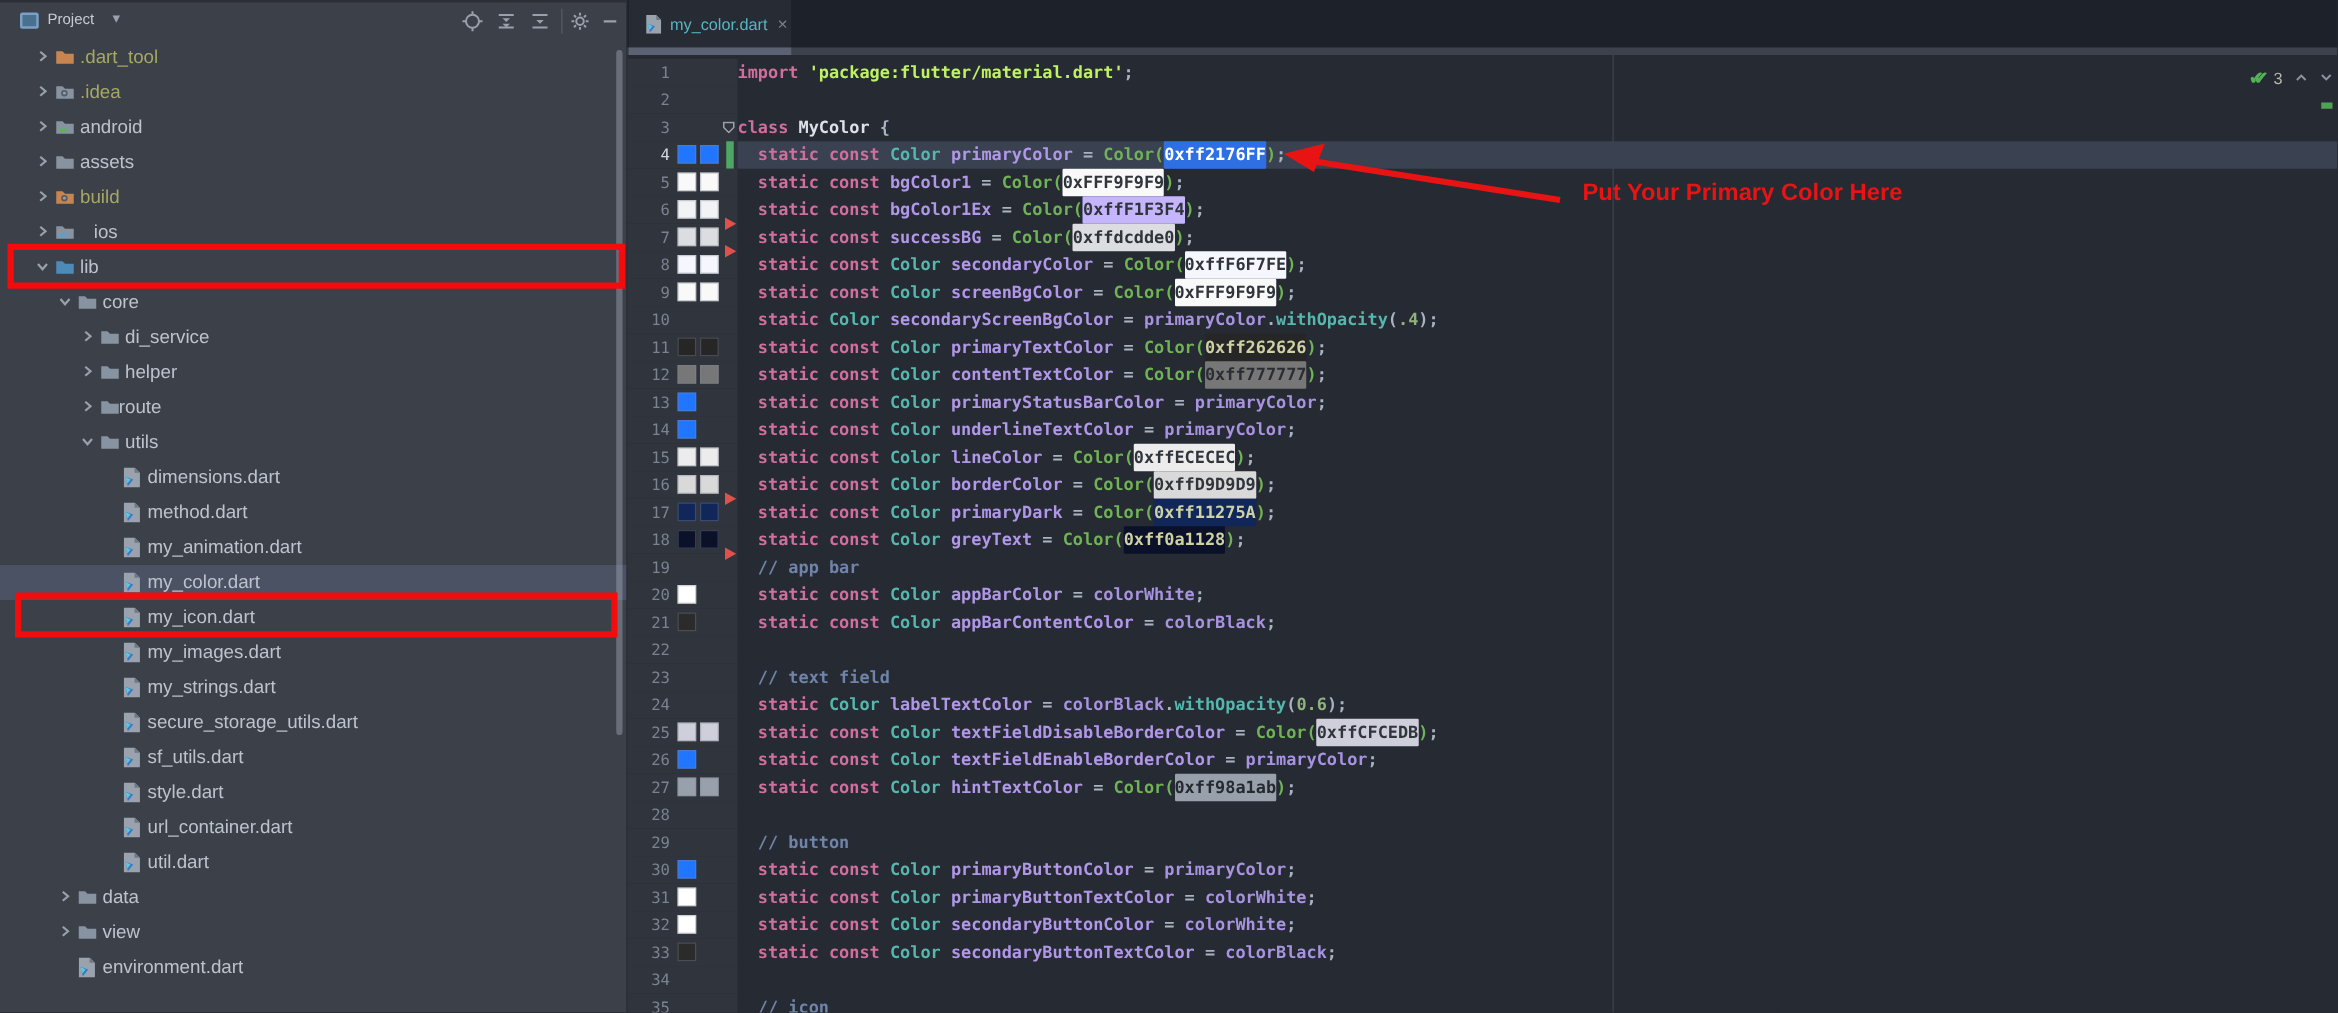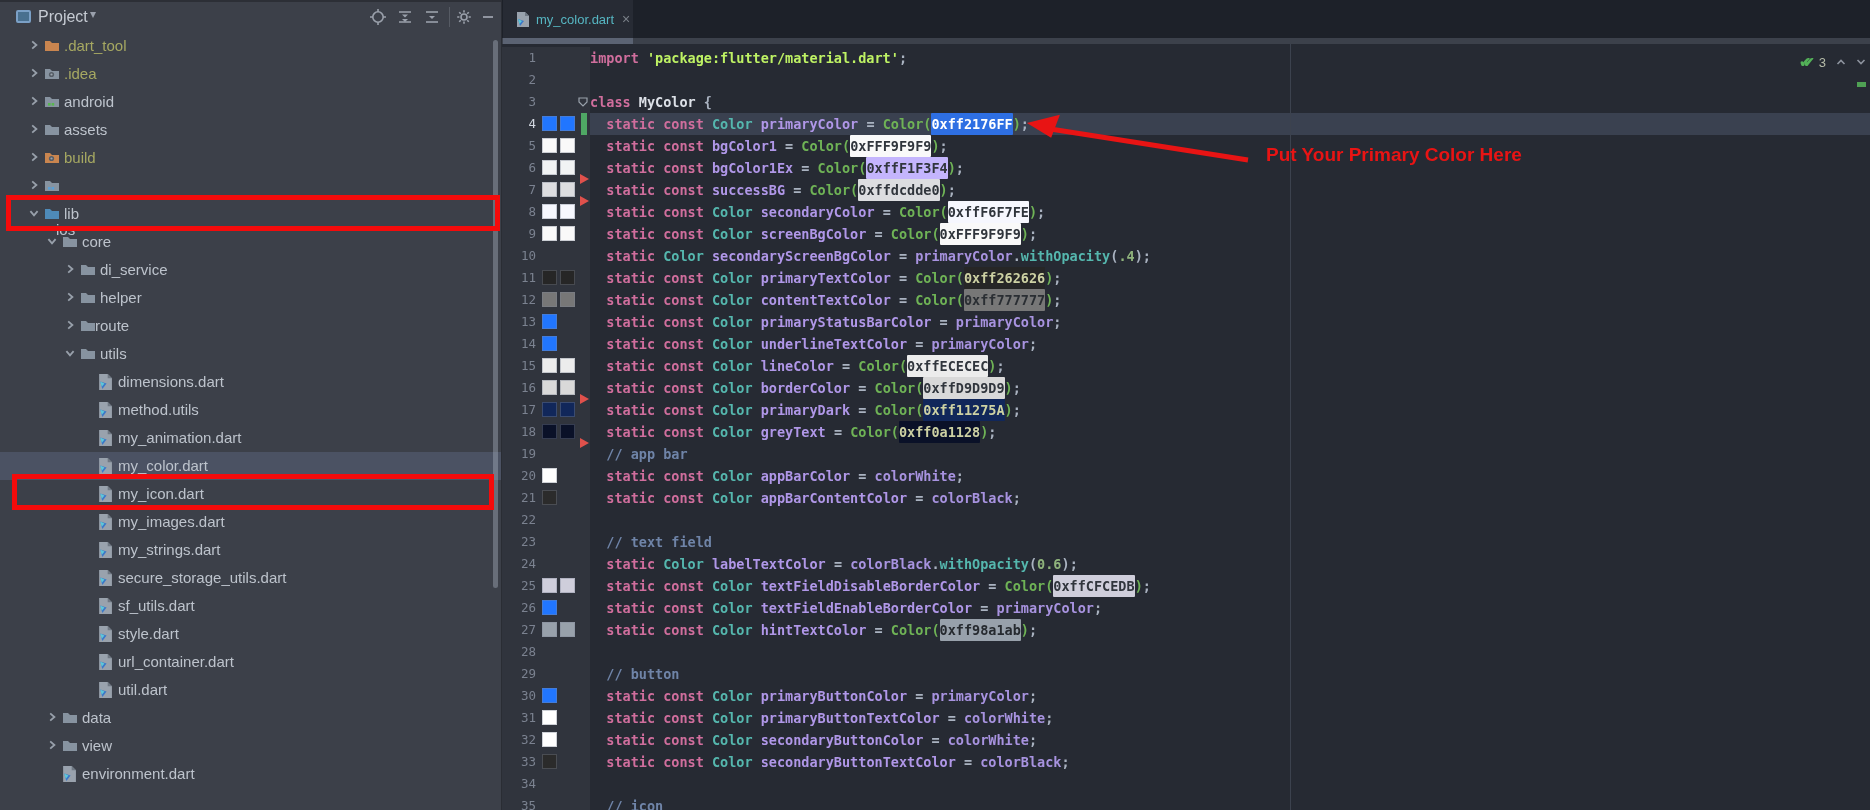--- a/index.html
+++ b/index.html
@@ -5,21 +5,21 @@
   html,body{margin:0;padding:0;background:#262a33;width:1870px;height:810px;overflow:hidden;
     font-family:"Liberation Sans",sans-serif;}
   .app{position:relative;width:1870px;height:810px;}
 
   
   .project-panel{position:absolute;left:0;top:0;width:502px;height:810px;background:#3c4049;
     border-right:1px solid #2a2d34;border-top:2px solid #2c2f36;box-sizing:border-box;}
   .panel-header{position:relative;height:30px;}
   .pp-icon{position:absolute;left:16px;top:8px;width:15px;height:13px;border:2px solid #7ba0c6;
     background:#49708f;box-sizing:border-box;border-radius:2px;}
-  .pp-title{position:absolute;left:38px;top:6px;font-size:16px;color:#c6cbd3;}
+  .pp-title{position:absolute;left:38px;top:6px;font-size:12px;color:#c6cbd3;}
   .pp-caret{position:absolute;left:90px;top:5px;color:#9aa0ac;font-size:12px;}
   .pp-actions{position:absolute;right:0;top:0;height:30px;}
   .tb-ic{position:absolute;top:6px;width:18px;height:18px;}
   .tb-sep{position:absolute;top:5px;width:1px;height:20px;background:#565b64;}
   .tree{position:absolute;top:30px;left:0;right:0;}
   .tree-row{position:relative;height:28px;}
   .tree-row.selected{background:#4b5263;}
   .t-chev{position:absolute;top:7px;width:14px;height:14px;}
   .t-icon{position:absolute;top:6px;width:16px;height:16px;}
   .t-label{position:absolute;top:5px;font-size:15px;color:#bdc3cc;white-space:nowrap;}
@@ -202,21 +202,21 @@
               <path d="M3.5 2L7 5 3.5 8" fill="none" stroke="#98a0ab" stroke-width="1.5"></path>
             </svg>
           </span>
           <span class="t-icon" style="left: 44px;">
             <svg width="16" height="16" viewBox="0 0 16 16">
               <path d="M1 3h5l2 2h7v8H1z" fill="#8793a0"></path>
               <rect x="4" y="9" width="2.6" height="2.6" fill="#5a9fd4"></rect>
               <rect x="7.6" y="9" width="2.6" height="2.6" fill="#5a9fd4"></rect>
             </svg>
           </span>
-          <span class="t-label" style="left: 56px; margin-top: 44px;">ios</span>
+          <span class="t-label" style="left: 75px;">ios</span>
         </div>
         <div class="tree-row">
           <span class="t-chev" style="left: 28px;">
             <svg width="12" height="12" viewBox="0 0 10 10">
               <path d="M2 3.5L5 7l3-3.5" fill="none" stroke="#98a0ab" stroke-width="1.5"></path>
             </svg>
           </span>
           <span class="t-icon" style="left: 44px;">
             <svg width="16" height="16" viewBox="0 0 16 16">
               <path d="M1 3h5l2 2h7v8H1z" fill="#4e8ab8"></path>
@@ -302,21 +302,21 @@
         </div>
         <div class="tree-row">
           <span class="t-icon" style="left: 98px;">
             <svg width="14" height="16" viewBox="0 0 13 15">
               <path d="M1 0h8l4 4v11H1z" fill="#99a2ad"></path>
               <path d="M9 0l4 4H9z" fill="#6f7883"></path>
               <path d="M2 7l6 2-4 5z" fill="#3b78c8"></path>
               <path d="M2 7l4 2-2.5 3z" fill="#5fc8d8"></path>
             </svg>
           </span>
-          <span class="t-label" style="left: 118px;">method.utils</span>
+          <span class="t-label" style="left: 118px;">method.dart</span>
         </div>
         <div class="tree-row">
           <span class="t-icon" style="left: 98px;">
             <svg width="14" height="16" viewBox="0 0 13 15">
               <path d="M1 0h8l4 4v11H1z" fill="#99a2ad"></path>
               <path d="M9 0l4 4H9z" fill="#6f7883"></path>
               <path d="M2 7l6 2-4 5z" fill="#3b78c8"></path>
               <path d="M2 7l4 2-2.5 3z" fill="#5fc8d8"></path>
             </svg>
           </span>

